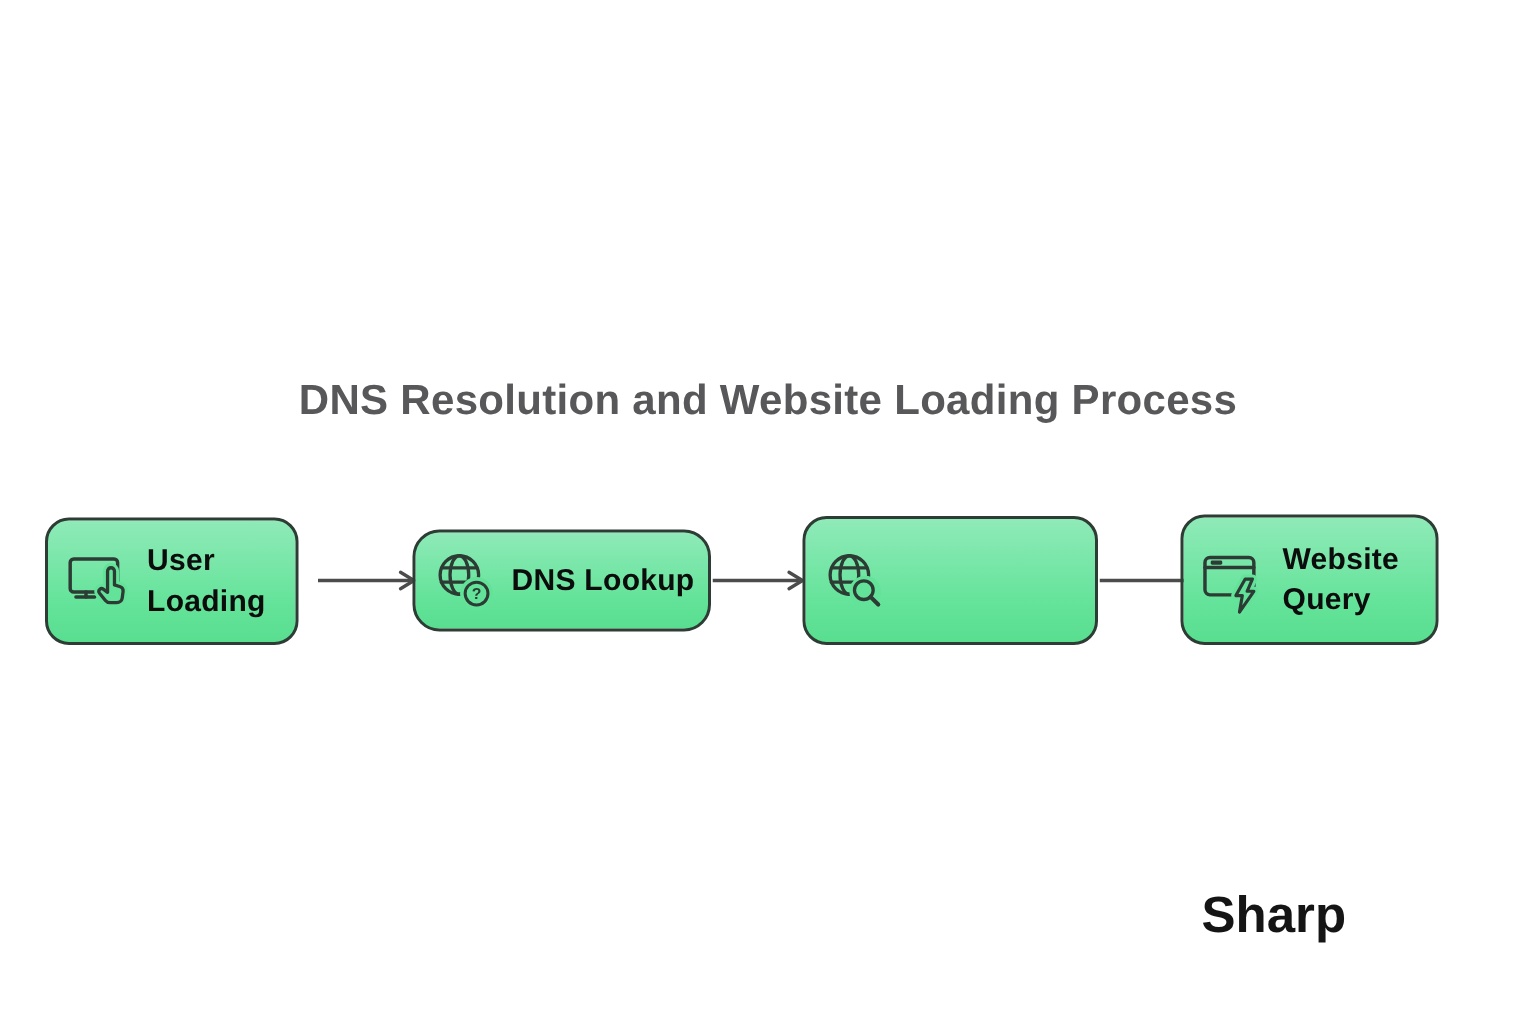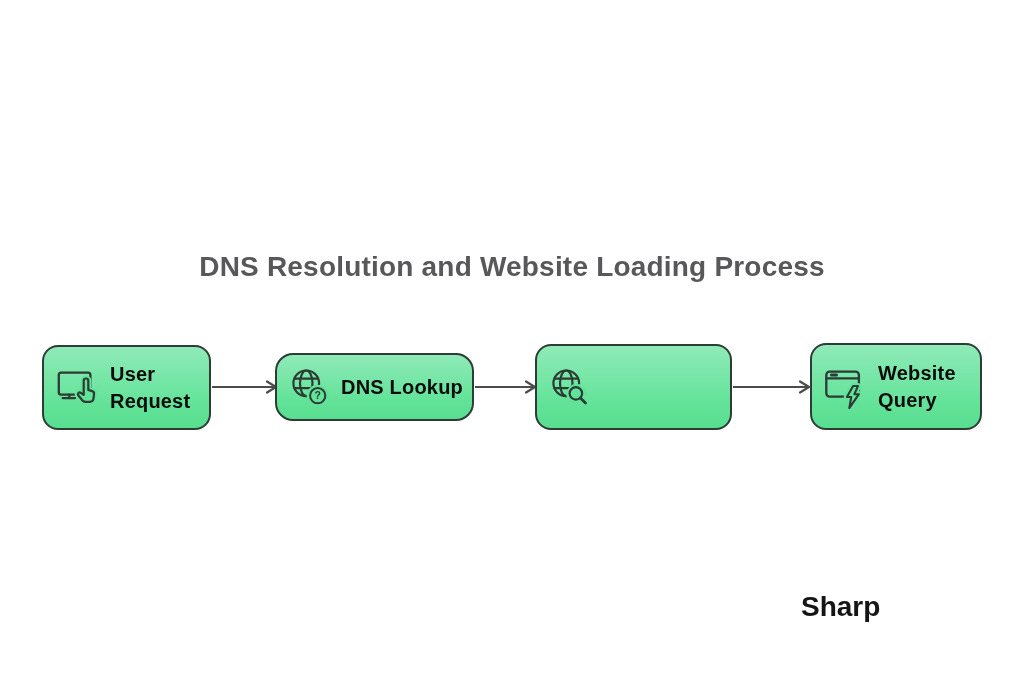--- a/index.html
+++ b/index.html
@@ -35,24 +35,24 @@
   .box .icon { flex: 0 0 auto; display: flex; align-items: center; justify-content: center; }
   .box .label {
     font-size: 20px;
     font-weight: bold;
     color: #0c0c0c;
     line-height: 1.35;
     letter-spacing: 0.2px;
     margin-left: 10px;
     white-space: nowrap;
   }
-  .box1 { left: 42px;  top: 345px; width: 169px; height: 85px; }
+  .box1 { left: 30px;  top: 345px; width: 169px; height: 85px; }
   .box2 { left: 275px; top: 353px; width: 199px; height: 68px; border-radius: 18px; }
   .box3 { left: 535px; top: 344px; width: 197px; height: 86px; }
-  .box4 { left: 810px; top: 343px; width: 172px; height: 87px; }
+  .box4 { left: 787px; top: 343px; width: 172px; height: 87px; }
   .arrow { position: absolute; top: 378px; height: 18px; }
   .arrow1 { left: 212px; width: 66px; }
   .arrow2 { left: 475px; width: 62px; }
   .arrow3 { left: 733px; width: 78px; }
   .logo {
     position: absolute;
     left: 794px;
     top: 591px;
     display: flex;
     align-items: center;
@@ -80,21 +80,21 @@
     left: 51px;
     top: 38px;
     width: 16px;
     height: 5px;
     border-radius: 2.5px;
     background: #ffffff;
     transform: rotate(-45deg);
   }
   .logo-sharp {
     margin-left: 7px;
-    font-size: 28px;
+    font-size: 34px;
     font-weight: bold;
     color: #151515;
   }
 </style>
 </head>
 <body>
 
 <div class="canvas">
 
   <div class="title">DNS Resolution and Website Loading Process</div>
@@ -106,21 +106,21 @@
           <rect x="5" y="8" width="33" height="23" rx="2.5"></rect>
           <path d="M16 31 v3.5"></path>
           <path d="M9 34.5 H22"></path>
         </g>
         <path d="M31 16.5 a2.4 2.4 0 0 1 4.8 0 V26 l4 1.3 a3 3 0 0 1 2 3.2 l-.6 4.6 a3.8 3.8 0 0 1-3.8 3.3 h-4.6 a4.2 4.2 0 0 1-3.3-1.6 l-4.2-5.2 a1.9 1.9 0 0 1 2.7-2.6 l3 2.2 Z" fill="#63e399" stroke="#63e399" stroke-width="6.5" stroke-linejoin="round"></path>
         <path d="M31 16.5 a2.4 2.4 0 0 1 4.8 0 V26 l4 1.3 a3 3 0 0 1 2 3.2 l-.6 4.6 a3.8 3.8 0 0 1-3.8 3.3 h-4.6 a4.2 4.2 0 0 1-3.3-1.6 l-4.2-5.2 a1.9 1.9 0 0 1 2.7-2.6 l3 2.2 Z" fill="none" stroke="#2c3b33" stroke-width="2.3" stroke-linejoin="round" stroke-linecap="round"></path>
       </svg>
     </span>
     <span class="label">
       <div>User</div>
-      <div>Request</div>
+      <div>Loading</div>
     </span>
   </div>
 
   <div class="arrow arrow1">
     <svg width="66" height="18" viewBox="0 0 66 18">
       <path d="M0 9 H62" stroke="#4c4c4c" stroke-width="2.2" fill="none"></path>
       <path d="M55 3.5 L64 9 L55 14.5" stroke="#4c4c4c" stroke-width="2.2" fill="none" stroke-linecap="round" stroke-linejoin="round"></path>
     </svg>
   </div>
 

